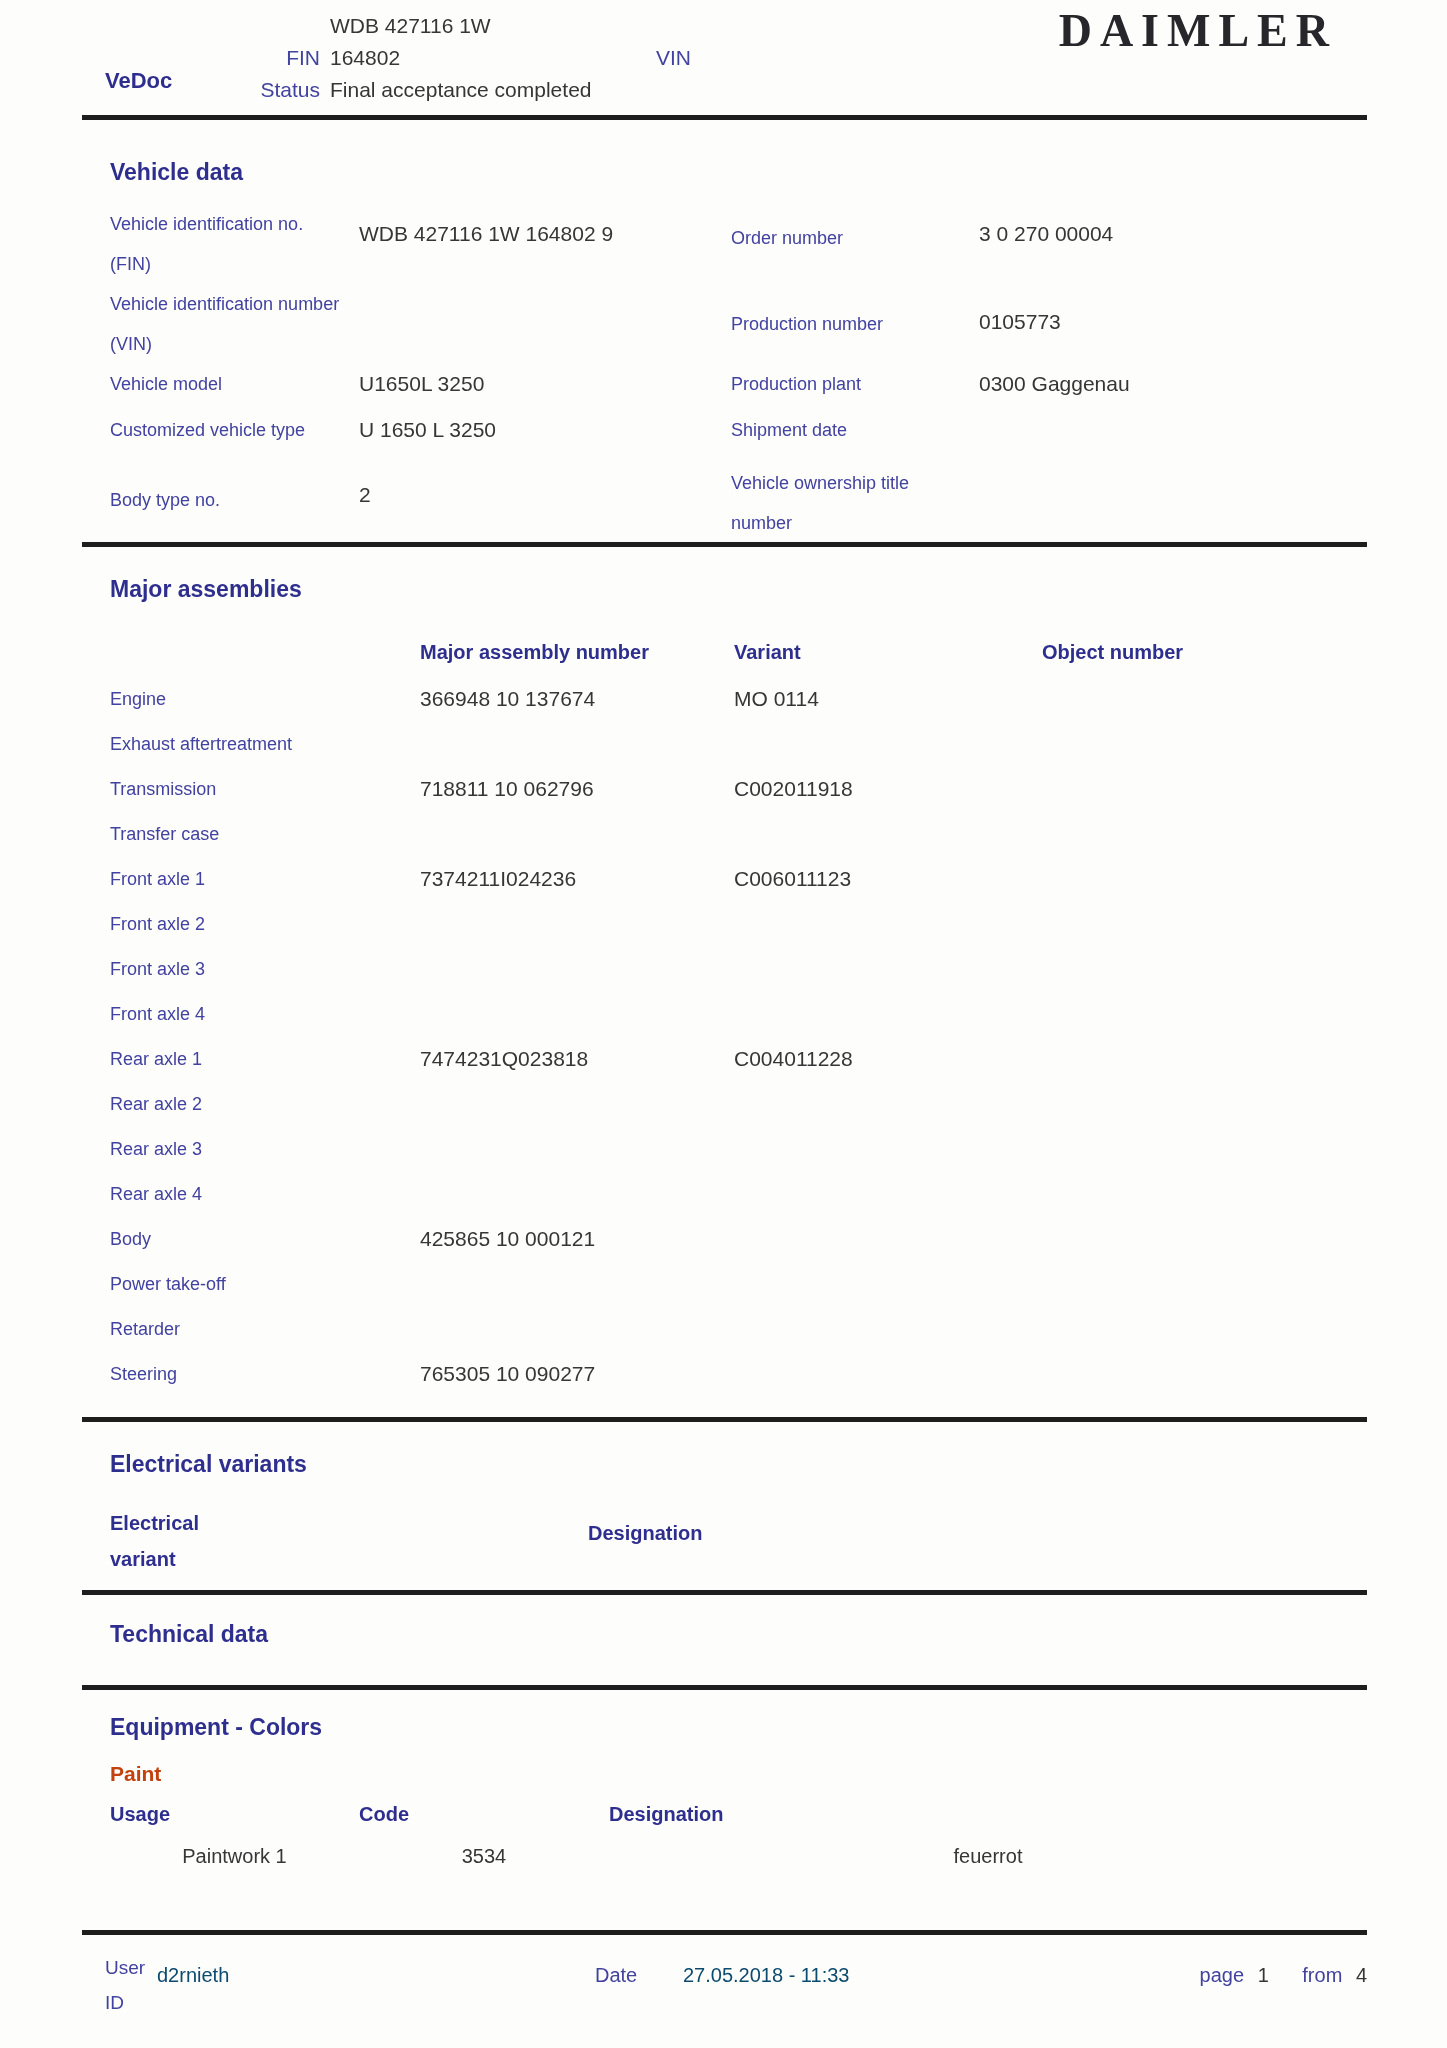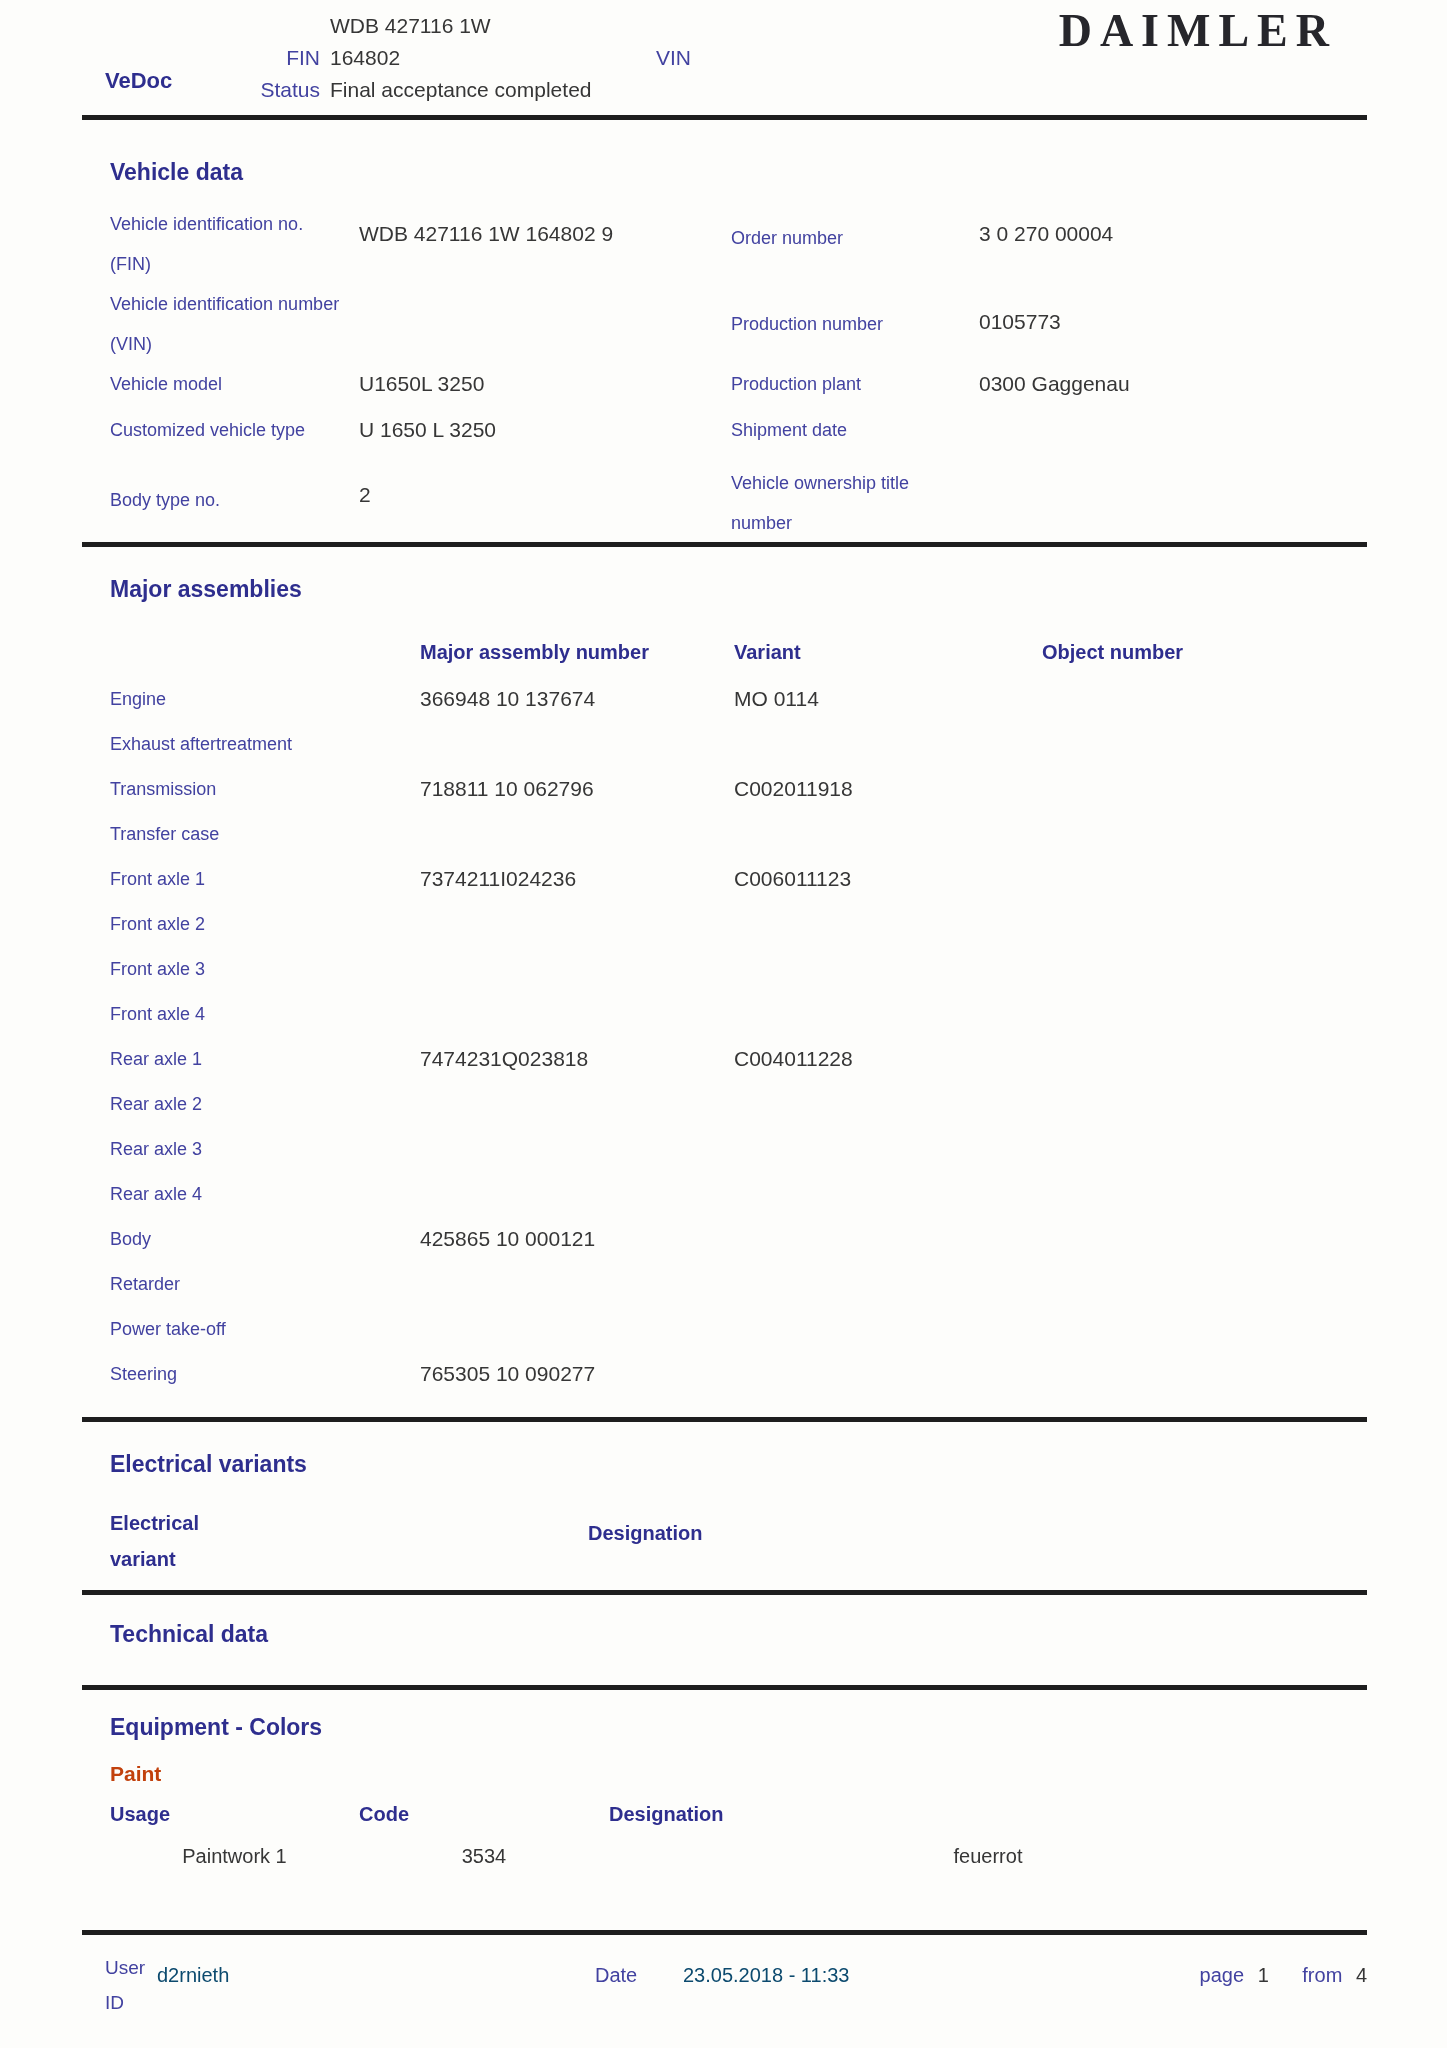--- a/index.html
+++ b/index.html
@@ -228,27 +228,27 @@
         <div class="val"></div>
         <div class="val"></div>
       </div>
       <div class="mrow">
         <div class="lbl">Body</div>
         <div class="val">425865 10 000121</div>
         <div class="val"></div>
         <div class="val"></div>
       </div>
       <div class="mrow">
+        <div class="lbl">Power take-off</div>
+        <div class="val"></div>
+        <div class="val"></div>
+        <div class="val"></div>
+      </div>
+      <div class="mrow">
         <div class="lbl">Retarder</div>
-        <div class="val"></div>
-        <div class="val"></div>
-        <div class="val"></div>
-      </div>
-      <div class="mrow">
-        <div class="lbl">Power take-off</div>
         <div class="val"></div>
         <div class="val"></div>
         <div class="val"></div>
       </div>
       <div class="mrow">
         <div class="lbl">Steering</div>
         <div class="val">765305 10 090277</div>
         <div class="val"></div>
         <div class="val"></div>
       </div>
@@ -288,21 +288,21 @@
     </div>
   </section>
 
   <div class="rule" style="top:1930px"></div>
 
   <div class="foot">
     <div class="fgrid">
       <div class="fuser-label">User ID</div>
       <div class="fval">d2rnieth</div>
       <div class="flabel">Date</div>
-      <div class="fval">23.05.2018 - 11:33</div>
+      <div class="fval">27.05.2018 - 11:33</div>
       <div class="fpage">
         <span class="w">page</span>
         <span class="n">1</span>
         <span class="w">from</span>
         <span class="n">4</span>
       </div>
     </div>
   </div>
 
 </div>

